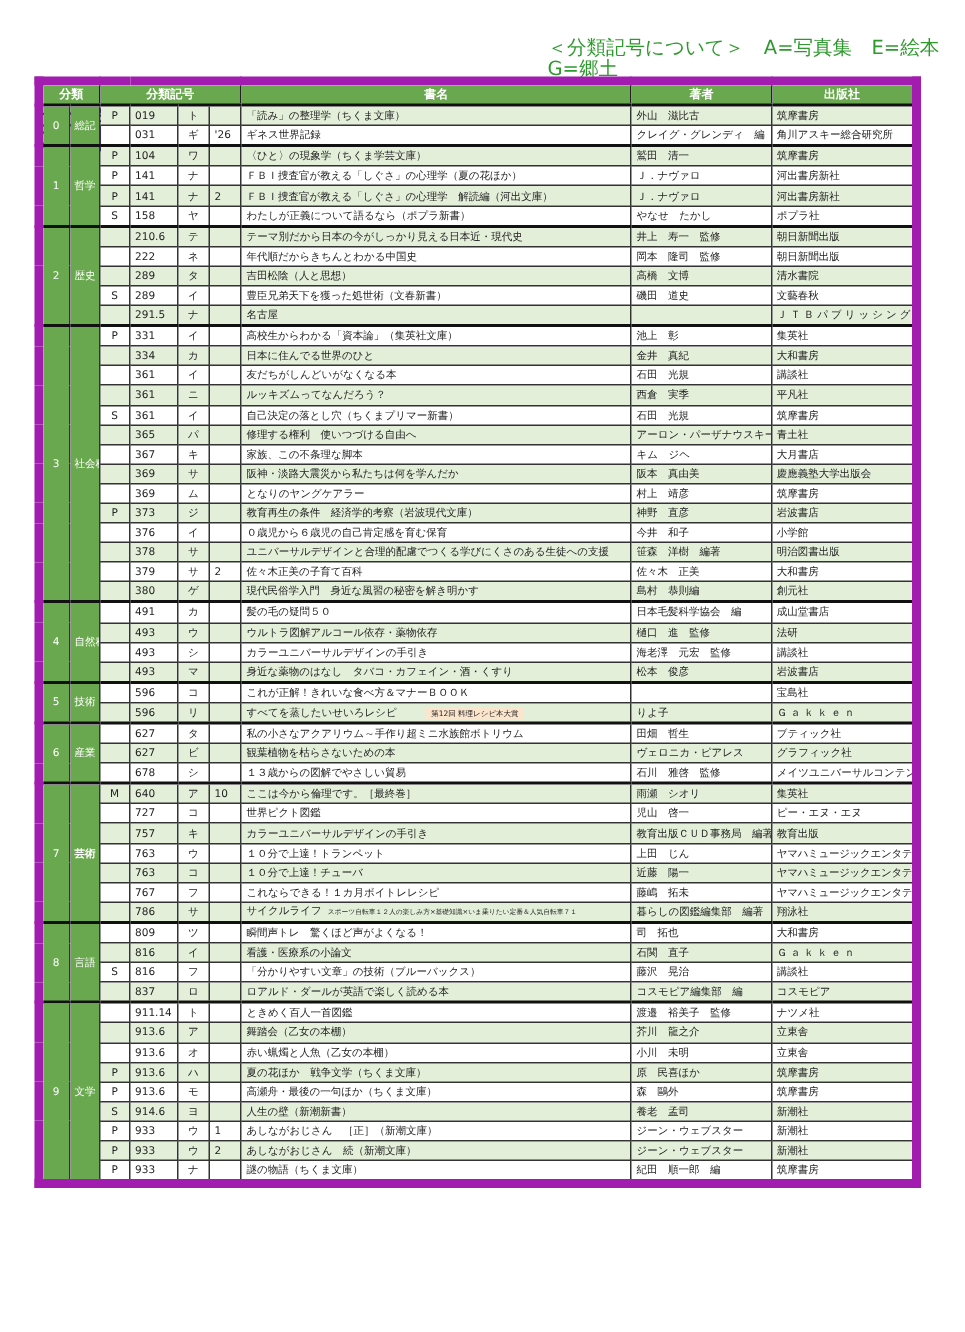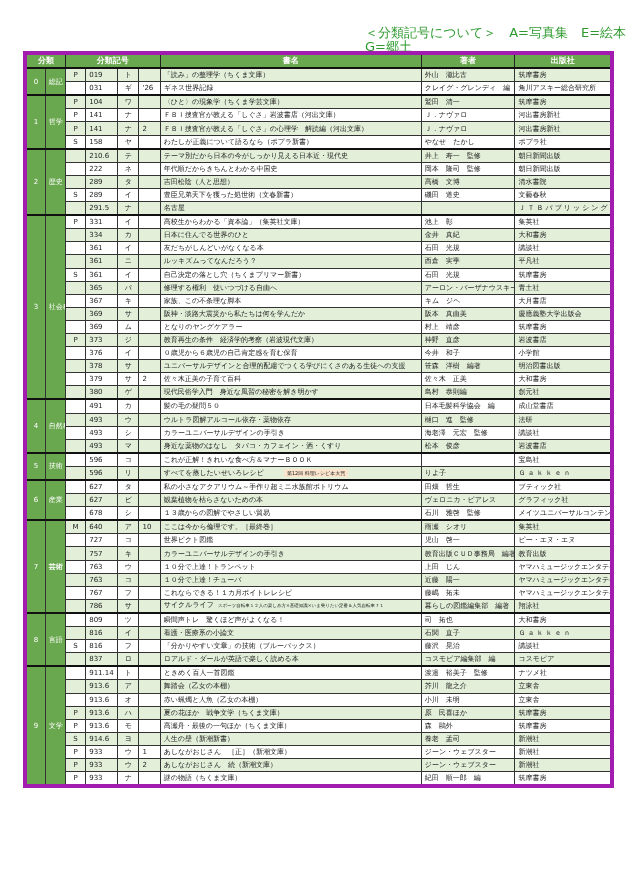--- a/index.html
+++ b/index.html
@@ -1,19 +1,19 @@
 <!DOCTYPE html>
 <html><head>
 <meta charset="utf-8">
 <style>
   html, body { margin:0; padding:0; background:#ffffff; }
   body { width:643px; height:888px; position:relative; font-family:"DejaVu Sans", sans-serif; color:#222; overflow:hidden; }
   .title { position:absolute; left:26px; top:22px; font-size:30px; letter-spacing:1px; color:#4c1d95;margin-top:45px; }
   .legend { position:absolute; left:365px; top:26px; font-size:13px; color:#2e9a2e; line-height:14px; }
-  table.list { position:absolute; left:23px; top:51px; width:591px; border-collapse:collapse; border:4px solid #a21caf; table-layout:fixed; }
+  table.list { position:absolute; left:23px; top:51px; width:591px; border-collapse:collapse; border:6px solid #a21caf; table-layout:fixed; }
   table.list td, table.list th { border:1px solid #333; padding:0 3px; height:12.1px; font-size:7px; line-height:10px; white-space:nowrap; overflow:hidden; font-weight:normal; }
   table.list th { background:#6aa84f; color:#fff; font-weight:bold; text-align:center; font-size:8px; border-color:#222; }
   tr.g td.c { background:#e3efd9; }
   tr.w td.c { background:#ffffff; }
   td.catnum { background:#6aa84f; color:#fff; font-weight:bold; text-align:center; font-size:9px; }
   td.catname { background:#6aa84f; color:#fff; font-weight:bold; text-align:center; font-size:8px; white-space:normal; line-height:14px;margin-top:45px; }
   td.mark { text-align:center; }
   td.kana { text-align:center; font-size:6px; }
   tr.sec td { border-top:2.5px solid #111; }
   td.small { font-size:5px; }
@@ -81,21 +81,21 @@
         <td class="c"></td>
         <td class="c"><span>〈ひと〉の現象学（ちくま学芸文庫）</span></td>
         <td class="c">鷲田　清一</td>
         <td class="c">筑摩書房</td>
       </tr>
       <tr class="w">
         <td class="c mark">P</td>
         <td class="c">141</td>
         <td class="c kana">ナ</td>
         <td class="c"></td>
-        <td class="c"><span>ＦＢＩ捜査官が教える「しぐさ」岩波書店（河出文庫）</span></td>
+        <td class="c"><span>ＦＢＩ捜査官が教える「しぐさ」の心理学（夏の花ほか）</span></td>
         <td class="c">Ｊ．ナヴァロ</td>
         <td class="c">河出書房新社</td>
       </tr>
       <tr class="g">
         <td class="c mark">P</td>
         <td class="c">141</td>
         <td class="c kana">ナ</td>
         <td class="c">2</td>
         <td class="c"><span>ＦＢＩ捜査官が教える「しぐさ」の心理学　解読編（河出文庫）</span></td>
         <td class="c">Ｊ．ナヴァロ</td>

